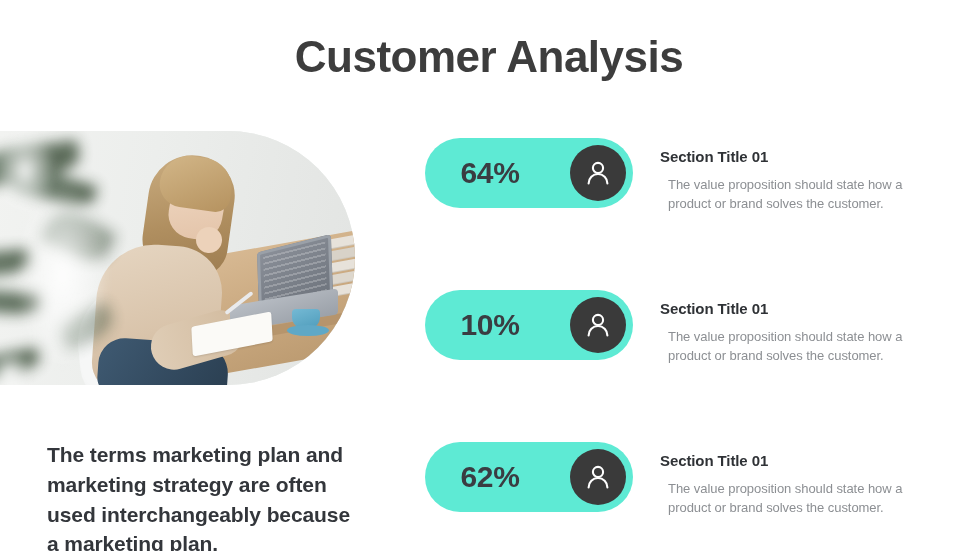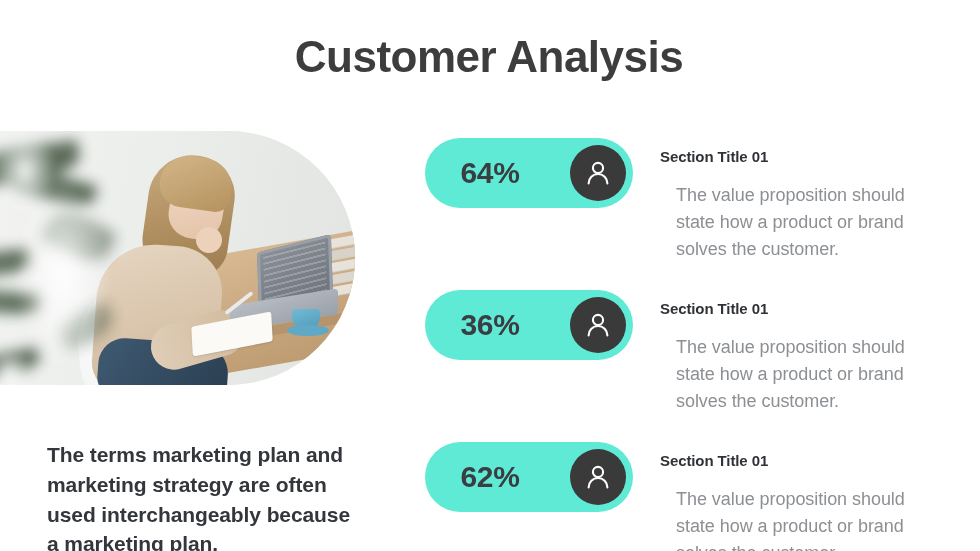--- a/index.html
+++ b/index.html
@@ -367,24 +367,24 @@
   }
   .stat-title {
     font-size: 15px;
     font-weight: bold;
     color: #2f3236;
     letter-spacing: -0.1px;
     margin: 9px 0 9px 0;
     line-height: 1.1;
   }
   .stat-desc {
-    font-size: 18px;
+    font-size: 13px;
     color: #8c8f93;
     line-height: 1.52;
-    margin: 16px;
+    margin: 8px;
     letter-spacing: -0.05px;
   }
 </style>
 </head>
 <body>
 
 <div class="slide-title">
   <span class="slide-title-inner">Customer Analysis</span>
 </div>
 
@@ -441,21 +441,21 @@
       </div>
     </div>
     <div class="stat-text">
       <p class="stat-title">Section Title 01</p>
       <p class="stat-desc">The value proposition should state how a product or brand solves the customer.</p>
     </div>
   </div>
 
   <div class="stat-row r2">
     <div class="pill">
-      <div class="pill-value">36%</div>
+      <div class="pill-value">10%</div>
       <div class="pill-avatar">
         <svg width="30" height="30" viewBox="0 0 30 30" aria-hidden="true">
           <circle cx="15" cy="10" r="5.1" fill="none" stroke="#ffffff" stroke-width="2.1"></circle>
           <path d="M5.6 25.4a9.4 9.4 0 0 1 18.8 0" fill="none" stroke="#ffffff" stroke-width="2.1" stroke-linecap="round"></path>
         </svg>
       </div>
     </div>
     <div class="stat-text">
       <p class="stat-title">Section Title 01</p>
       <p class="stat-desc">The value proposition should state how a product or brand solves the customer.</p>

